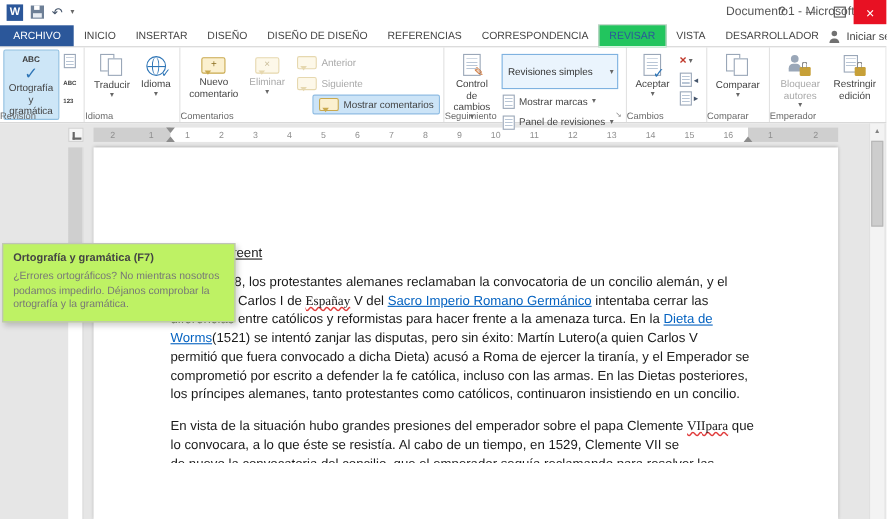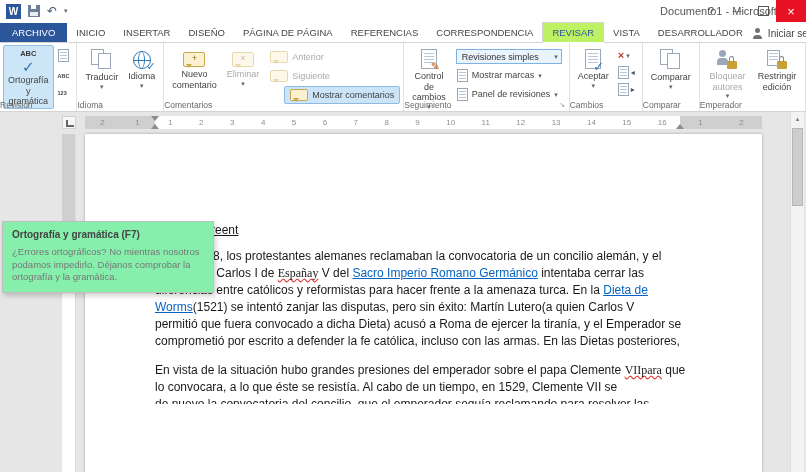--- a/index.html
+++ b/index.html
@@ -24,21 +24,21 @@
   .wbtn.help:before{content:"?";}
   .wbtn.min:before{content:"—";font-size:9px;}
   .wbtn.max:before{content:"";width:9px;height:8px;border:1px solid #555;display:block;}
   .wbtn.close{background:#e81123;color:#fff;width:30px;}
   .wbtn.close:before{content:"×";font-size:13px;}
 
   
   .tabsrow{position:absolute;left:0;top:22px;width:806px;height:21px;background:#fff;display:flex;align-items:flex-end;border-bottom:1px solid #d4d4d4;box-sizing:border-box;z-index:25;}
   .tab{font-size:9.5px;color:#444;padding:4px 9px 4px;white-space:nowrap;cursor:default;}
   .tab.archivo{background:#2b579a;color:#fff;padding:4px 12px;}
-  .tab.active{background:#bef264;color:#2b579a;border:1px solid #d4d4d4;border-bottom:1px solid #fff;margin-bottom:-1px;}
+  .tab.active{background:#22c55e;color:#2b579a;border:1px solid #d4d4d4;border-bottom:1px solid #fff;margin-bottom:-1px;}
   .signin{margin-left:auto;display:flex;align-items:center;gap:5px;font-size:10px;color:#444;padding:0 10px 3px 0;white-space:nowrap;}
   .person-ic{width:11px;height:11px;position:relative;display:inline-block;}
   .person-ic:before{content:"";position:absolute;left:3px;top:0;width:5px;height:5px;border-radius:50%;background:#717171;}
   .person-ic:after{content:"";position:absolute;left:1px;bottom:0;width:9px;height:4px;border-radius:4px 4px 0 0;background:#717171;}
 
   
   .ribbon{position:absolute;left:0;top:43px;width:806px;height:69px;background:#fff;border-bottom:1px solid #d4d4d4;box-sizing:border-box;display:flex;z-index:20;}
   .rgroup{position:relative;display:flex;flex-direction:column;border-right:1px solid #e2e2e2;padding:2px 3px 14px;box-sizing:border-box;}
   .rgc{display:flex;flex:1;}
   .glabel{position:absolute;left:0;right:0;bottom:1px;text-align:left;font-size:8.5px;color:#6a6a6a;}
@@ -49,21 +49,21 @@
   .bigbtn.hl{background:#cde6f7;border-color:#92c0e0;}
   .dd{font-size:7px;color:#666;line-height:7px;}
   .dd:before{content:"▾";}
   .dis{color:#a9a9a9 !important;}
   .dis .ic,.dis .mpg,.dis .bub{opacity:.45;}
   .minicol{display:flex;flex-direction:column;justify-content:flex-start;gap:2px;padding:3px 2px;}
   .mini{height:15px;display:flex;align-items:center;gap:2px;padding:0 2px;border-radius:2px;}
   .rowcol{display:flex;flex-direction:column;gap:1px;padding-top:3px;}
   .rowbtn{height:16px;display:flex;align-items:center;gap:4px;padding:0 5px;font-size:9px;color:#444;border:1px solid transparent;border-radius:2px;white-space:nowrap;text-align:center;}
   .rowbtn.on{background:#cce4f7;border-color:#8dbbe2;margin-left:20px;}
-  .combo{height:15px;display:flex;align-items:center;gap:4px;margin:1px 4px 1px 5px;padding:0 3px 0 5px;background:#eaf4fd;border:1px solid #7fb2e0;font-size:9px;color:#333;white-space:nowrap;min-width:106px;box-sizing:border-box;}
+  .combo{height:32px;display:flex;align-items:center;gap:4px;margin:1px 4px 1px 5px;padding:0 3px 0 5px;background:#eaf4fd;border:1px solid #7fb2e0;font-size:9px;color:#333;white-space:nowrap;min-width:106px;box-sizing:border-box;}
   .combo .ct{flex:1;}
 
   
   .ic{position:relative;display:block;}
   .ic-abc{width:26px;height:24px;}
   .ic-abc:before{content:"ABC";position:absolute;top:0;left:50%;transform:translateX(-50%);font-size:7.5px;font-weight:bold;color:#3a3a3a;letter-spacing:0;}
   .ic-abc:after{content:"✓";position:absolute;bottom:-3px;left:50%;transform:translateX(-50%);font-size:15px;font-weight:bold;color:#2e75b6;}
   .mpg{width:11px;height:13px;background:#fff;border:1px solid #9aa7b8;position:relative;display:inline-block;box-sizing:border-box;flex:none;}
   .mpg:after{content:"";position:absolute;left:1px;right:1px;top:2px;height:8px;
      background:repeating-linear-gradient(to bottom,#b9c6d6 0 1px,transparent 1px 3px);}
@@ -90,21 +90,21 @@
   .lockp{position:relative;width:20px;height:20px;display:block;}
   .lockp .head{position:absolute;left:2px;top:1px;width:7px;height:7px;border-radius:50%;background:#9aa7b8;}
   .lockp .body{position:absolute;left:0;top:9px;width:11px;height:7px;border-radius:4px 4px 0 0;background:#9aa7b8;}
   .lockbase{position:absolute;right:0;bottom:0;width:10px;height:8px;background:#c7a038;border-radius:1px;}
   .lockbase:before{content:"";position:absolute;top:-5px;left:1.5px;width:5px;height:6px;border:1.5px solid #8a8a8a;border-bottom:none;border-radius:3px 3px 0 0;box-sizing:border-box;}
   .xred{color:#c0392b;font-weight:bold;font-size:11px;line-height:11px;}
   .xred:before{content:"×";}
   .arr{font-size:8px;color:#44546a;}
 
   
-  .tooltip{position:absolute;left:2px;top:109px;width:212px;background:#86efac;border:1px solid #bfbfbf;box-shadow:2px 3px 5px rgba(0,0,0,.18);padding:7px 9px 8px;z-index:60;box-sizing:border-box;}
+  .tooltip{position:absolute;left:2px;top:109px;width:212px;background:#bef264;border:1px solid #bfbfbf;box-shadow:2px 3px 5px rgba(0,0,0,.18);padding:7px 9px 8px;z-index:60;box-sizing:border-box;}
   .tt{font-size:10px;font-weight:bold;color:#444;margin-bottom:6px;}
   .tb{font-size:9.5px;color:#777;line-height:12.5px;}
 
   
   .docarea{position:absolute;left:0;top:112px;width:806px;height:360px;background:#e6e6e6;z-index:10;}
   .corner{position:absolute;left:62px;top:4px;width:14px;height:13px;background:#f6f6f6;border:1px solid #d0d0d0;box-sizing:border-box;}
   .corner:before{content:"";position:absolute;left:3px;top:3px;width:6px;height:5px;border-left:2px solid #666;border-bottom:2px solid #666;}
   .hruler{position:absolute;left:85px;top:4px;width:677px;height:13px;display:flex;font-size:8px;color:#8f8f8f;}
   .rml{width:70px;background:#cfcfcf;display:flex;justify-content:space-around;align-items:center;}
   .rmc{width:525px;background:#fff;display:flex;justify-content:space-around;align-items:center;position:relative;}
@@ -145,21 +145,21 @@
     <span class="wbtn max"></span>
     <span class="wbtn close"></span>
   </div>
 </div>
 
 <div class="tabsrow">
   <div class="tab archivo">ARCHIVO</div>
   <div class="tab">INICIO</div>
   <div class="tab">INSERTAR</div>
   <div class="tab">DISEÑO</div>
-  <div class="tab">PÁGINA DE PÁGINA</div>
+  <div class="tab">DISEÑO DE DISEÑO</div>
   <div class="tab">REFERENCIAS</div>
   <div class="tab">CORRESPONDENCIA</div>
   <div class="tab active">REVISAR</div>
   <div class="tab">VISTA</div>
   <div class="tab">DESARROLLADOR</div>
   <div class="signin">
     <span class="person-ic"></span>
     <span>Iniciar sesión</span>
   </div>
 </div>
@@ -374,20 +374,21 @@
   <div class="page">
     <div class="doccontent">
         <div class="dhead">Cocilio detreent</div>
         <div class="para">
           <div class="dline"><span>Desde 1518, los protestantes alemanes reclamaban la convocatoria de un concilio alemán, y el</span></div>
           <div class="dline"><span>emperador Carlos I de </span><span class="sp">Españay</span><span> V del </span><span class="dlink">Sacro Imperio Romano Germánico</span><span> intentaba cerrar las</span></div>
           <div class="dline"><span>diferencias entre católicos y reformistas para hacer frente a la amenaza turca. En la </span><span class="dlink">Dieta de</span></div>
           <div class="dline"><span class="dlink">Worms</span><span>(1521) se intentó zanjar las disputas, pero sin éxito: Martín Lutero(a quien Carlos V</span></div>
           <div class="dline"><span>permitió que fuera convocado a dicha Dieta) acusó a Roma de ejercer la tiranía, y el Emperador se</span></div>
           <div class="dline"><span>comprometió por escrito a defender la fe católica, incluso con las armas. En las Dietas posteriores,</span></div>
+          <div class="dline"><span>los príncipes alemanes, tanto protestantes como católicos, continuaron insistiendo en un concilio.</span></div>
         </div>
         <div class="para">
           <div class="dline"><span>En vista de la situación hubo grandes presiones del emperador sobre el papa Clemente </span><span class="sp">VIIpara</span><span> que</span></div>
           <div class="dline"><span>lo convocara, a lo que éste se resistía. Al cabo de un tiempo, en 1529, Clemente VII se</span></div>
           <div class="dline clip"><span>de nuevo la convocatoria del concilio, que el emperador seguía reclamando para resolver las</span></div>
         </div>
       </div>
   </div>
 
   <div class="vscroll">

